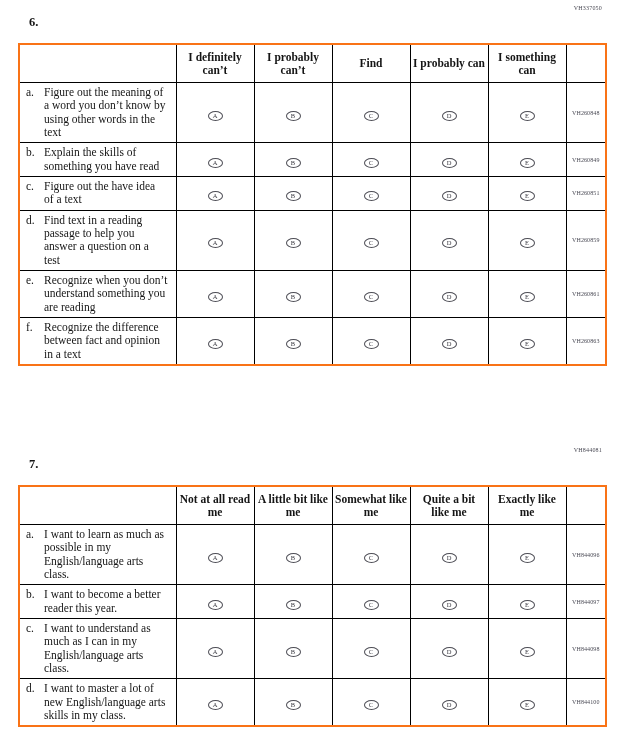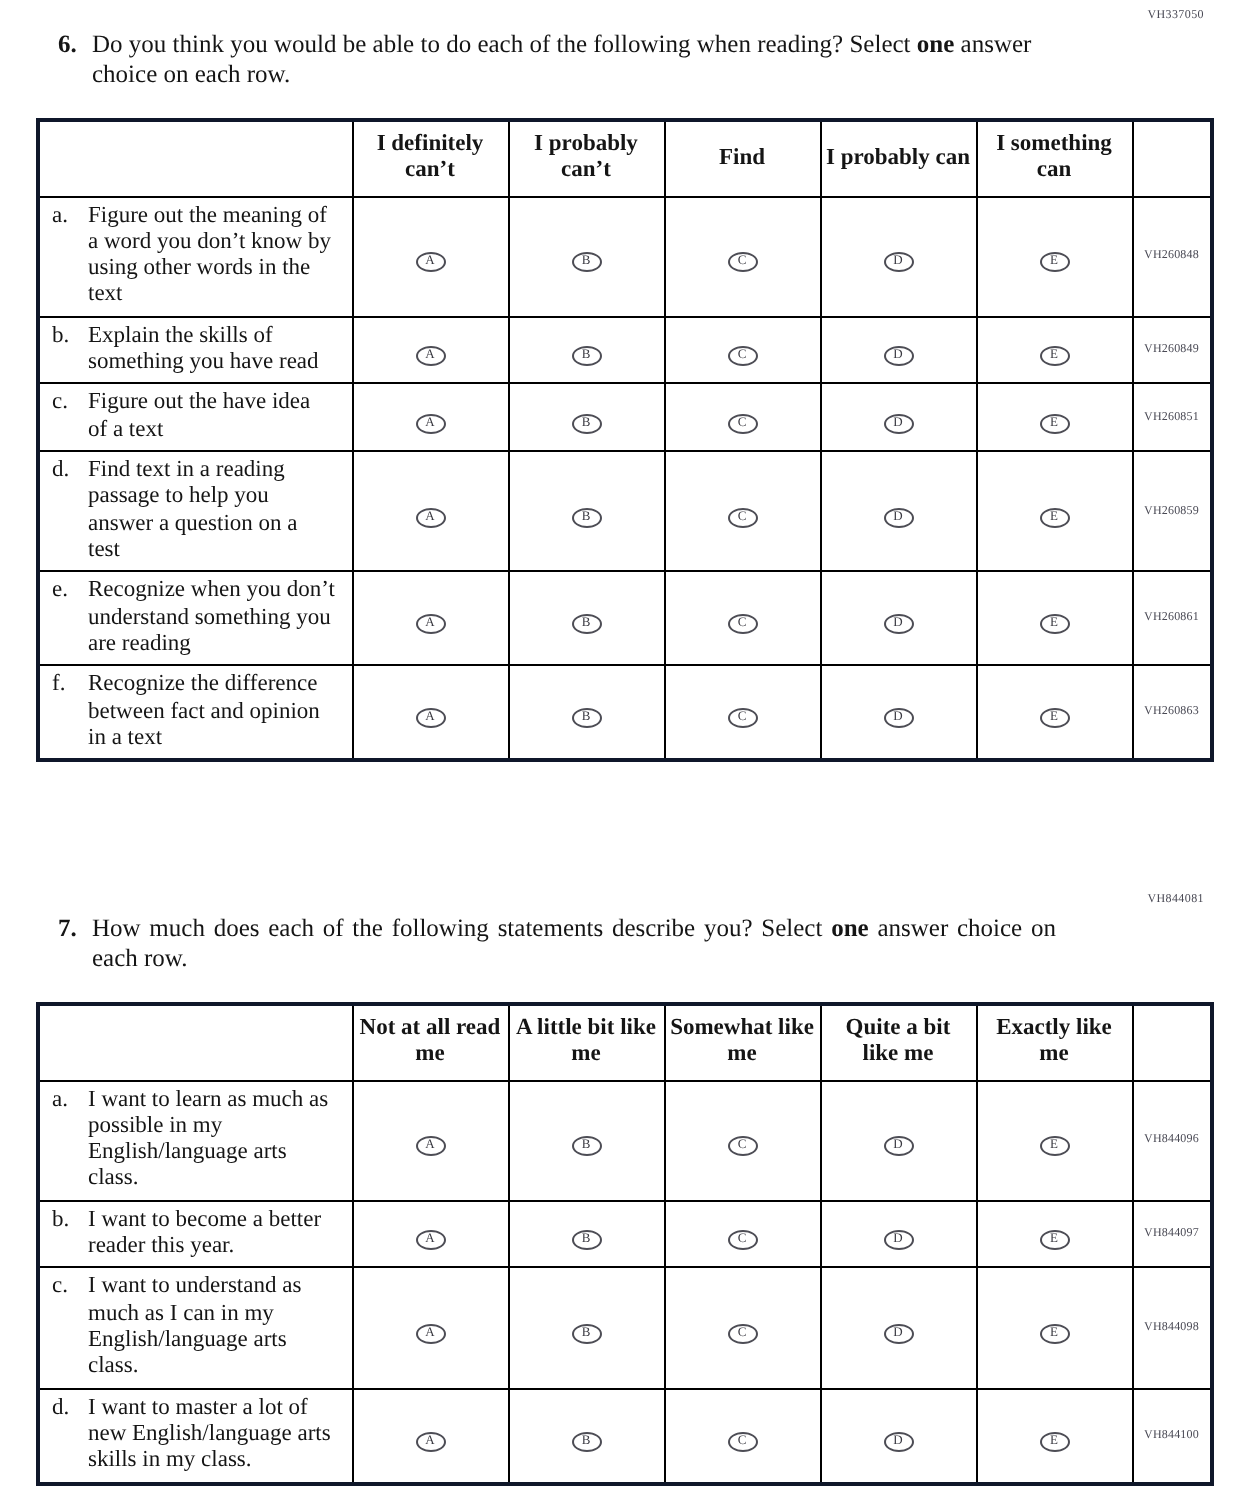--- a/index.html
+++ b/index.html
@@ -42,21 +42,21 @@
     width: 482px;
     font-size: 12.5px;
     line-height: 1.22;
   }
   .justified { text-align: justify; }
   table.grid {
     border-collapse: collapse;
     table-layout: fixed;
     width: 587px;
     margin-top: 13px;
-    border: 2px solid #0f172a;
+    border: 2px solid #f97316;
   }
   table.grid th, table.grid td {
     border: 1.5px solid #000;
   }
   table.grid thead th {
     font-weight: bold;
     font-size: 11.5px;
     line-height: 1.12;
     text-align: center;
     vertical-align: middle;
@@ -100,21 +100,20 @@
     padding: 0 1px;
   }
 </style>
 </head>
 <body>
 
 <section class="question" id="q6">
   <div class="qcode">VH337050</div>
   <div class="qprompt">
     <span class="qnum">6.</span>
-    <span class="qtext"><span>Do you think you would be able to do each of the following when reading? Select </span><b>one</b><span> answer choice on each row.</span></span>
   </div>
   <table class="grid">
       <colgroup>
         <col style="width: 157px;">
         <col style="width: 78px;">
         <col style="width: 78px;">
         <col style="width: 78px;">
         <col style="width: 78px;">
         <col style="width: 78px;">
         <col style="width: 40px;">
@@ -186,21 +185,20 @@
           <td class="code-cell">VH260863</td>
         </tr>
       </tbody>
     </table>
 </section>
 
 <section class="question" id="q7">
   <div class="qcode">VH844081</div>
   <div class="qprompt">
     <span class="qnum">7.</span>
-    <span class="qtext justified"><span>How much does each of the following statements describe you? Select </span><b>one</b><span> answer choice on each row.</span></span>
   </div>
   <table class="grid">
       <colgroup>
         <col style="width: 157px;">
         <col style="width: 78px;">
         <col style="width: 78px;">
         <col style="width: 78px;">
         <col style="width: 78px;">
         <col style="width: 78px;">
         <col style="width: 40px;">

